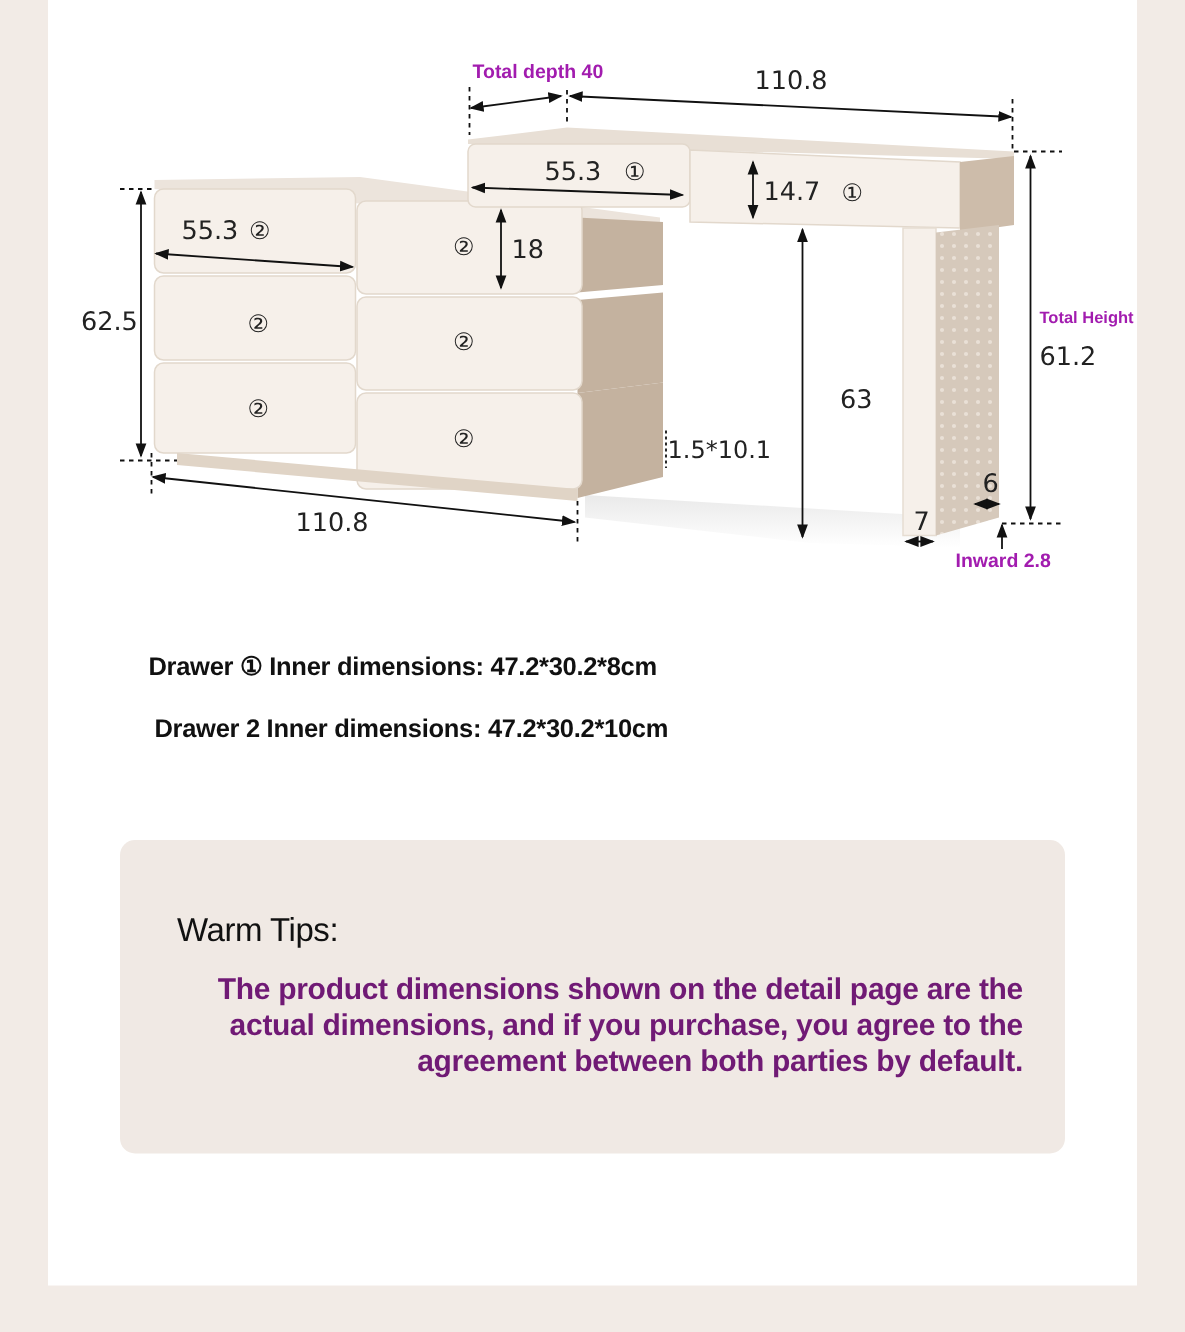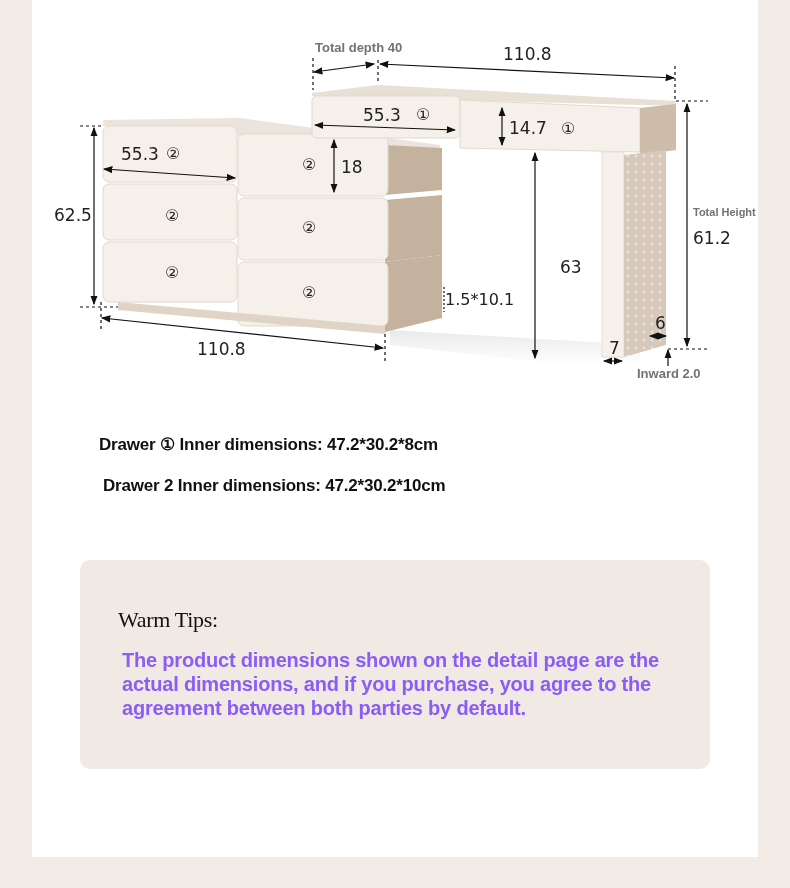--- a/index.html
+++ b/index.html
@@ -1,25 +1,25 @@
 <!DOCTYPE html>
 <html><head>
 <meta charset="utf-8">
 <style>
   html,body{margin:0;padding:0;}
   body{width:790px;height:888px;background:#f2ebe6;position:relative;overflow:hidden;font-family:"Liberation Sans",sans-serif;color:#1a1a1a;}
   .panel{position:absolute;left:32px;top:0;width:726px;height:857px;background:#ffffff;}
   .abs{position:absolute;}
   .dim{font-family:"DejaVu Sans",sans-serif;font-size:17px;color:#222;white-space:nowrap;}
-  .lbl{font-family:"Liberation Sans",sans-serif;font-weight:bold;font-size:13px;color:#737373;white-space:nowrap;}
+  .lbl{font-family:"Liberation Sans",sans-serif;font-weight:bold;font-size:13px;color:#a21caf;white-space:nowrap;}
   .circ{font-family:"DejaVu Sans",sans-serif;font-size:16px;color:#222;}
   .spec{font-family:"Liberation Sans",sans-serif;font-weight:bold;font-size:17px;color:#111;white-space:nowrap;letter-spacing:-0.2px;}
   .tips{position:absolute;left:80px;top:560px;width:630px;height:209px;background:#f0e9e4;border-radius:10px;}
-  .tips-title{position:absolute;left:38px;top:47px;font-family:Liberation Serif, serif;font-size:22px;color:#111;letter-spacing:-0.3px;}
-  .tips-body{position:absolute;left:42px;top:88px;width:560px;font-family:"Liberation Sans",sans-serif;font-weight:bold;font-size:20px;line-height:24px;color:#8b5cf6;letter-spacing:-0.2px;}
+  .tips-title{position:absolute;left:38px;top:47px;font-family:Liberation Sans, sans-serif;font-size:22px;color:#111;letter-spacing:-0.3px;}
+  .tips-body{position:absolute;left:42px;top:88px;width:560px;font-family:"Liberation Sans",sans-serif;font-weight:bold;font-size:20px;line-height:24px;color:#701a75;letter-spacing:-0.2px;text-align:right;}
 </style>
 </head>
 <body>
 
 <div class="panel"></div>
 
 <svg class="abs" style="left:0;top:0" width="790" height="420">
   <defs>
     <marker id="ah" markerWidth="8" markerHeight="8" refX="7" refY="4" orient="auto-start-reverse">
       <path d="M0,1 L8,4 L0,7 Z" fill="#111"></path>
@@ -106,21 +106,21 @@
 <div class="abs dim" style="left:503px;top:44px;">110.8</div>
 <div class="abs dim" style="left:363px;top:105px;">55.3</div>
 <div class="abs circ" style="left:416px;top:105px;">①</div>
 <div class="abs dim" style="left:509px;top:118px;">14.7</div>
 <div class="abs circ" style="left:561px;top:119px;">①</div>
 <div class="abs dim" style="left:560px;top:233px;margin-top:24px;">63</div>
 <div class="abs lbl" style="left:693px;top:206px;font-size:11px;">Total Height</div>
 <div class="abs dim" style="left:693px;top:228px;">61.2</div>
 <div class="abs dim" style="left:655px;top:313px;">6</div>
 <div class="abs dim" style="left:609px;top:338px;">7</div>
-<div class="abs lbl" style="left:637px;top:366px;">Inward 2.0</div>
+<div class="abs lbl" style="left:637px;top:366px;">Inward 2.8</div>
 
 <div class="abs dim" style="left:54px;top:205px;">62.5</div>
 <div class="abs dim" style="left:197px;top:339px;">110.8</div>
 <div class="abs dim" style="left:121px;top:144px;">55.3</div>
 <div class="abs circ" style="left:166px;top:144px;">②</div>
 <div class="abs dim" style="left:341px;top:157px;">18</div>
 <div class="abs circ" style="left:302px;top:155px;">②</div>
 <div class="abs circ" style="left:165px;top:206px;">②</div>
 <div class="abs circ" style="left:302px;top:218px;">②</div>
 <div class="abs circ" style="left:165px;top:263px;">②</div>

